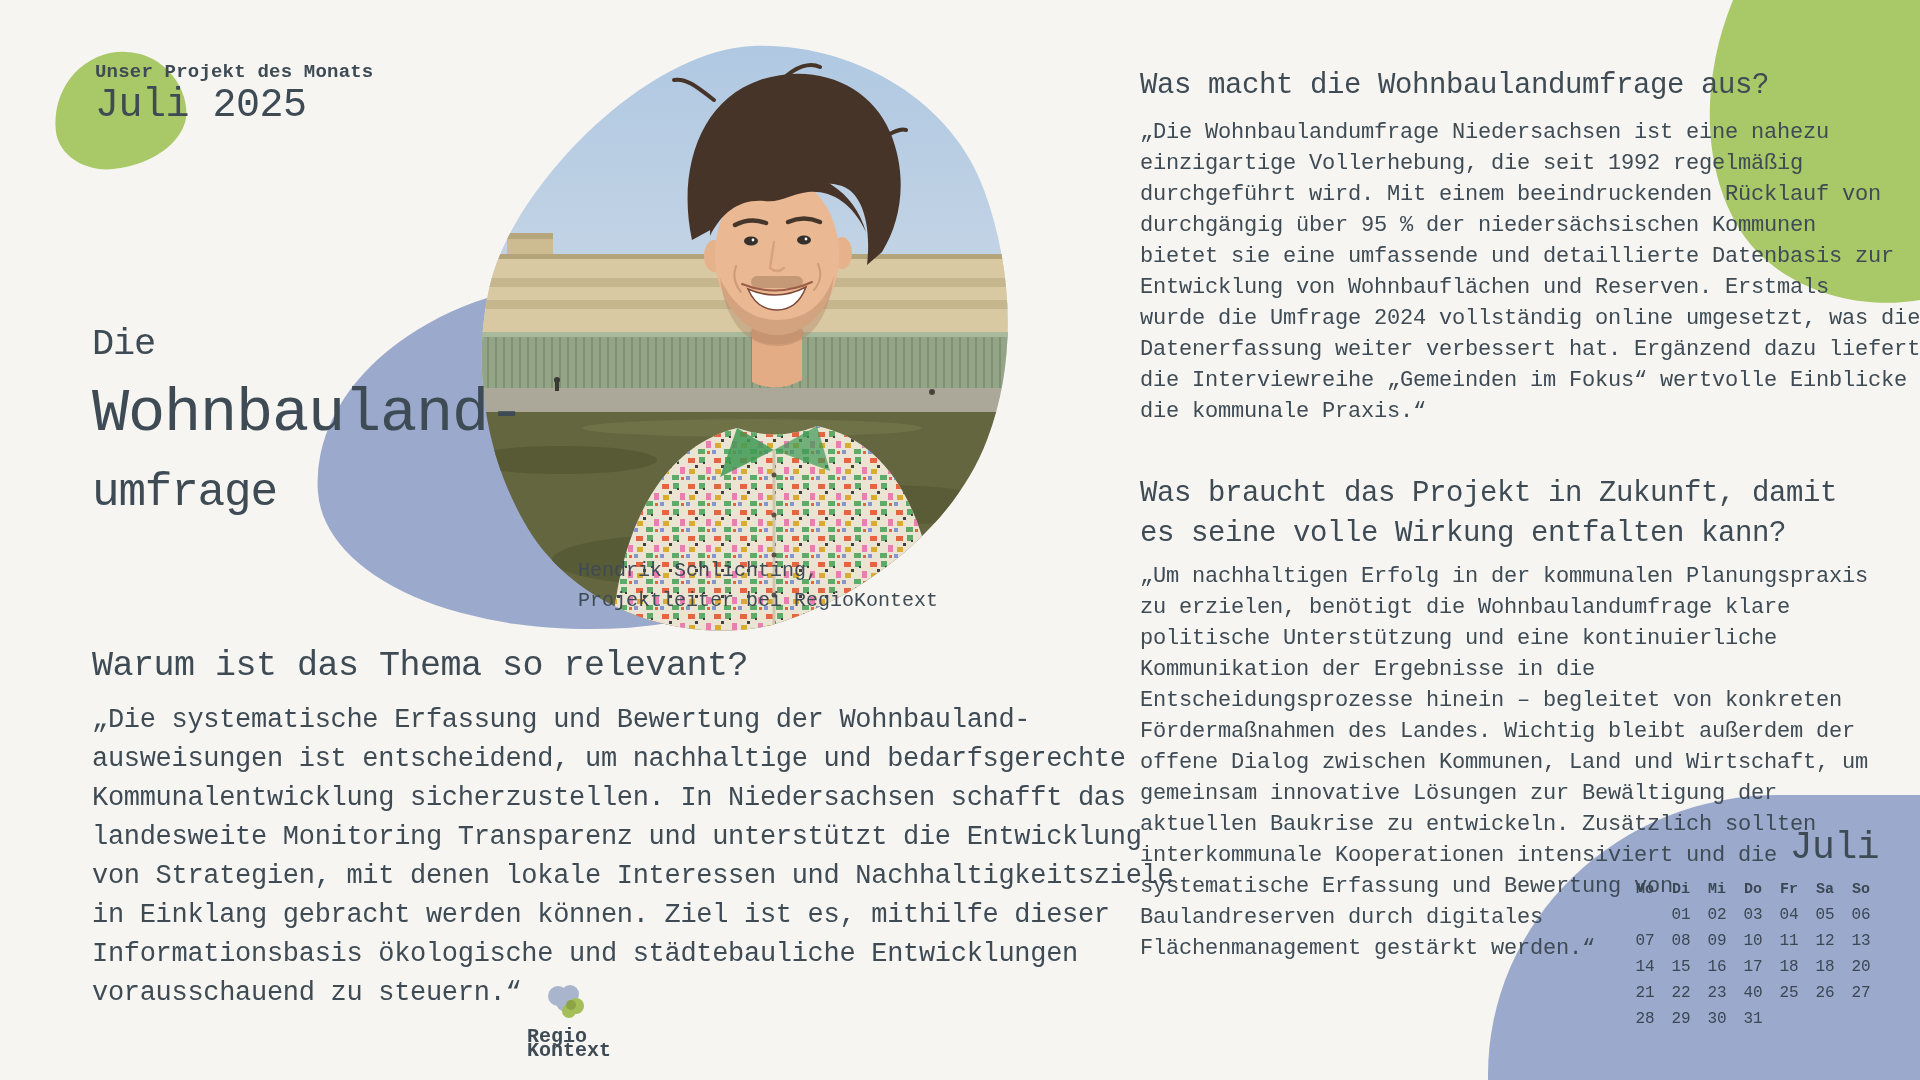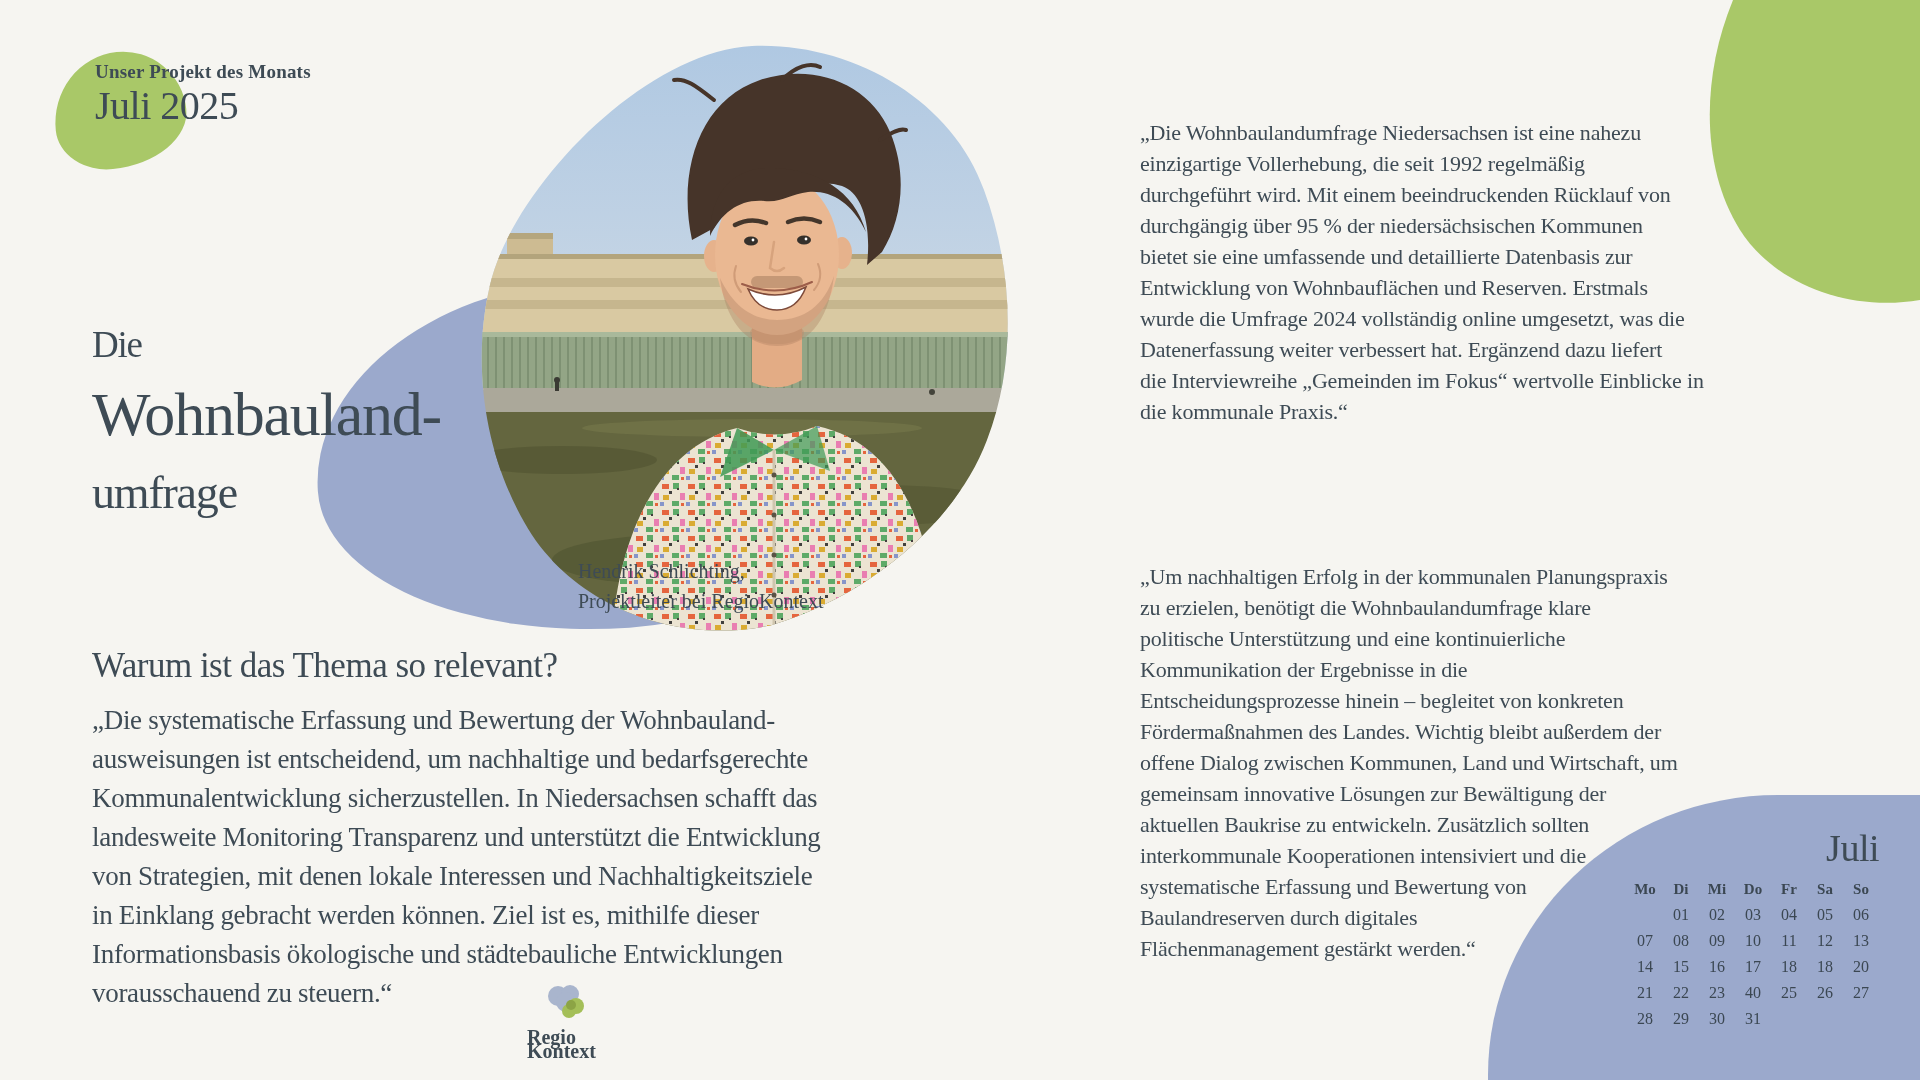--- a/index.html
+++ b/index.html
@@ -1,19 +1,19 @@
 <!DOCTYPE html>
 <html lang="de"><head>
 <meta charset="utf-8">
 <style>
   html,body{margin:0;padding:0;background:#F6F5F1;}
   #canvas{
     position:relative;width:1920px;height:1080px;overflow:hidden;
     background:#F6F5F1;
-    font-family:Liberation Serif, serif;
+    font-family:Liberation Mono, monospace;
     color:#3E4B55;
   }
   .abs{position:absolute;}
   
   .blob-green-tl{
     left:54px;top:52px;width:132px;height:116px;background:#A9C868;
     border-radius:52% 48% 60% 40% / 62% 55% 45% 38%;
     transform:rotate(-6deg);z-index:1;
   }
   .blob-green-tr{right:0;top:0;width:220px;height:312px;z-index:1;}
@@ -192,30 +192,33 @@
   <div class="abs qa-heading left-h">Warum ist das Thema so relevant?</div>
   <div class="abs qa-body-l left-p">„Die systematische Erfassung und Bewertung der Wohnbauland-
 ausweisungen ist entscheidend, um nachhaltige und bedarfsgerechte
 Kommunalentwicklung sicherzustellen. In Niedersachsen schafft das
 landesweite Monitoring Transparenz und unterstützt die Entwicklung
 von Strategien, mit denen lokale Interessen und Nachhaltigkeitsziele
 in Einklang gebracht werden können. Ziel ist es, mithilfe dieser
 Informationsbasis ökologische und städtebauliche Entwicklungen
 vorausschauend zu steuern.“</div>
 
+  <div class="abs qa-heading-r right-h1">Was macht die Wohnbaulandumfrage aus?</div>
   <div class="abs qa-body-r right-p1">„Die Wohnbaulandumfrage Niedersachsen ist eine nahezu
 einzigartige Vollerhebung, die seit 1992 regelmäßig
 durchgeführt wird. Mit einem beeindruckenden Rücklauf von
 durchgängig über 95 % der niedersächsischen Kommunen
 bietet sie eine umfassende und detaillierte Datenbasis zur
 Entwicklung von Wohnbauflächen und Reserven. Erstmals
 wurde die Umfrage 2024 vollständig online umgesetzt, was die
 Datenerfassung weiter verbessert hat. Ergänzend dazu liefert
 die Interviewreihe „Gemeinden im Fokus“ wertvolle Einblicke in
 die kommunale Praxis.“</div>
+  <div class="abs qa-heading-r right-h2">Was braucht das Projekt in Zukunft, damit
+es seine volle Wirkung entfalten kann?</div>
   <div class="abs qa-body-r right-p2">„Um nachhaltigen Erfolg in der kommunalen Planungspraxis
 zu erzielen, benötigt die Wohnbaulandumfrage klare
 politische Unterstützung und eine kontinuierliche
 Kommunikation der Ergebnisse in die
 Entscheidungsprozesse hinein – begleitet von konkreten
 Fördermaßnahmen des Landes. Wichtig bleibt außerdem der
 offene Dialog zwischen Kommunen, Land und Wirtschaft, um
 gemeinsam innovative Lösungen zur Bewältigung der
 aktuellen Baukrise zu entwickeln. Zusätzlich sollten
 interkommunale Kooperationen intensiviert und die

